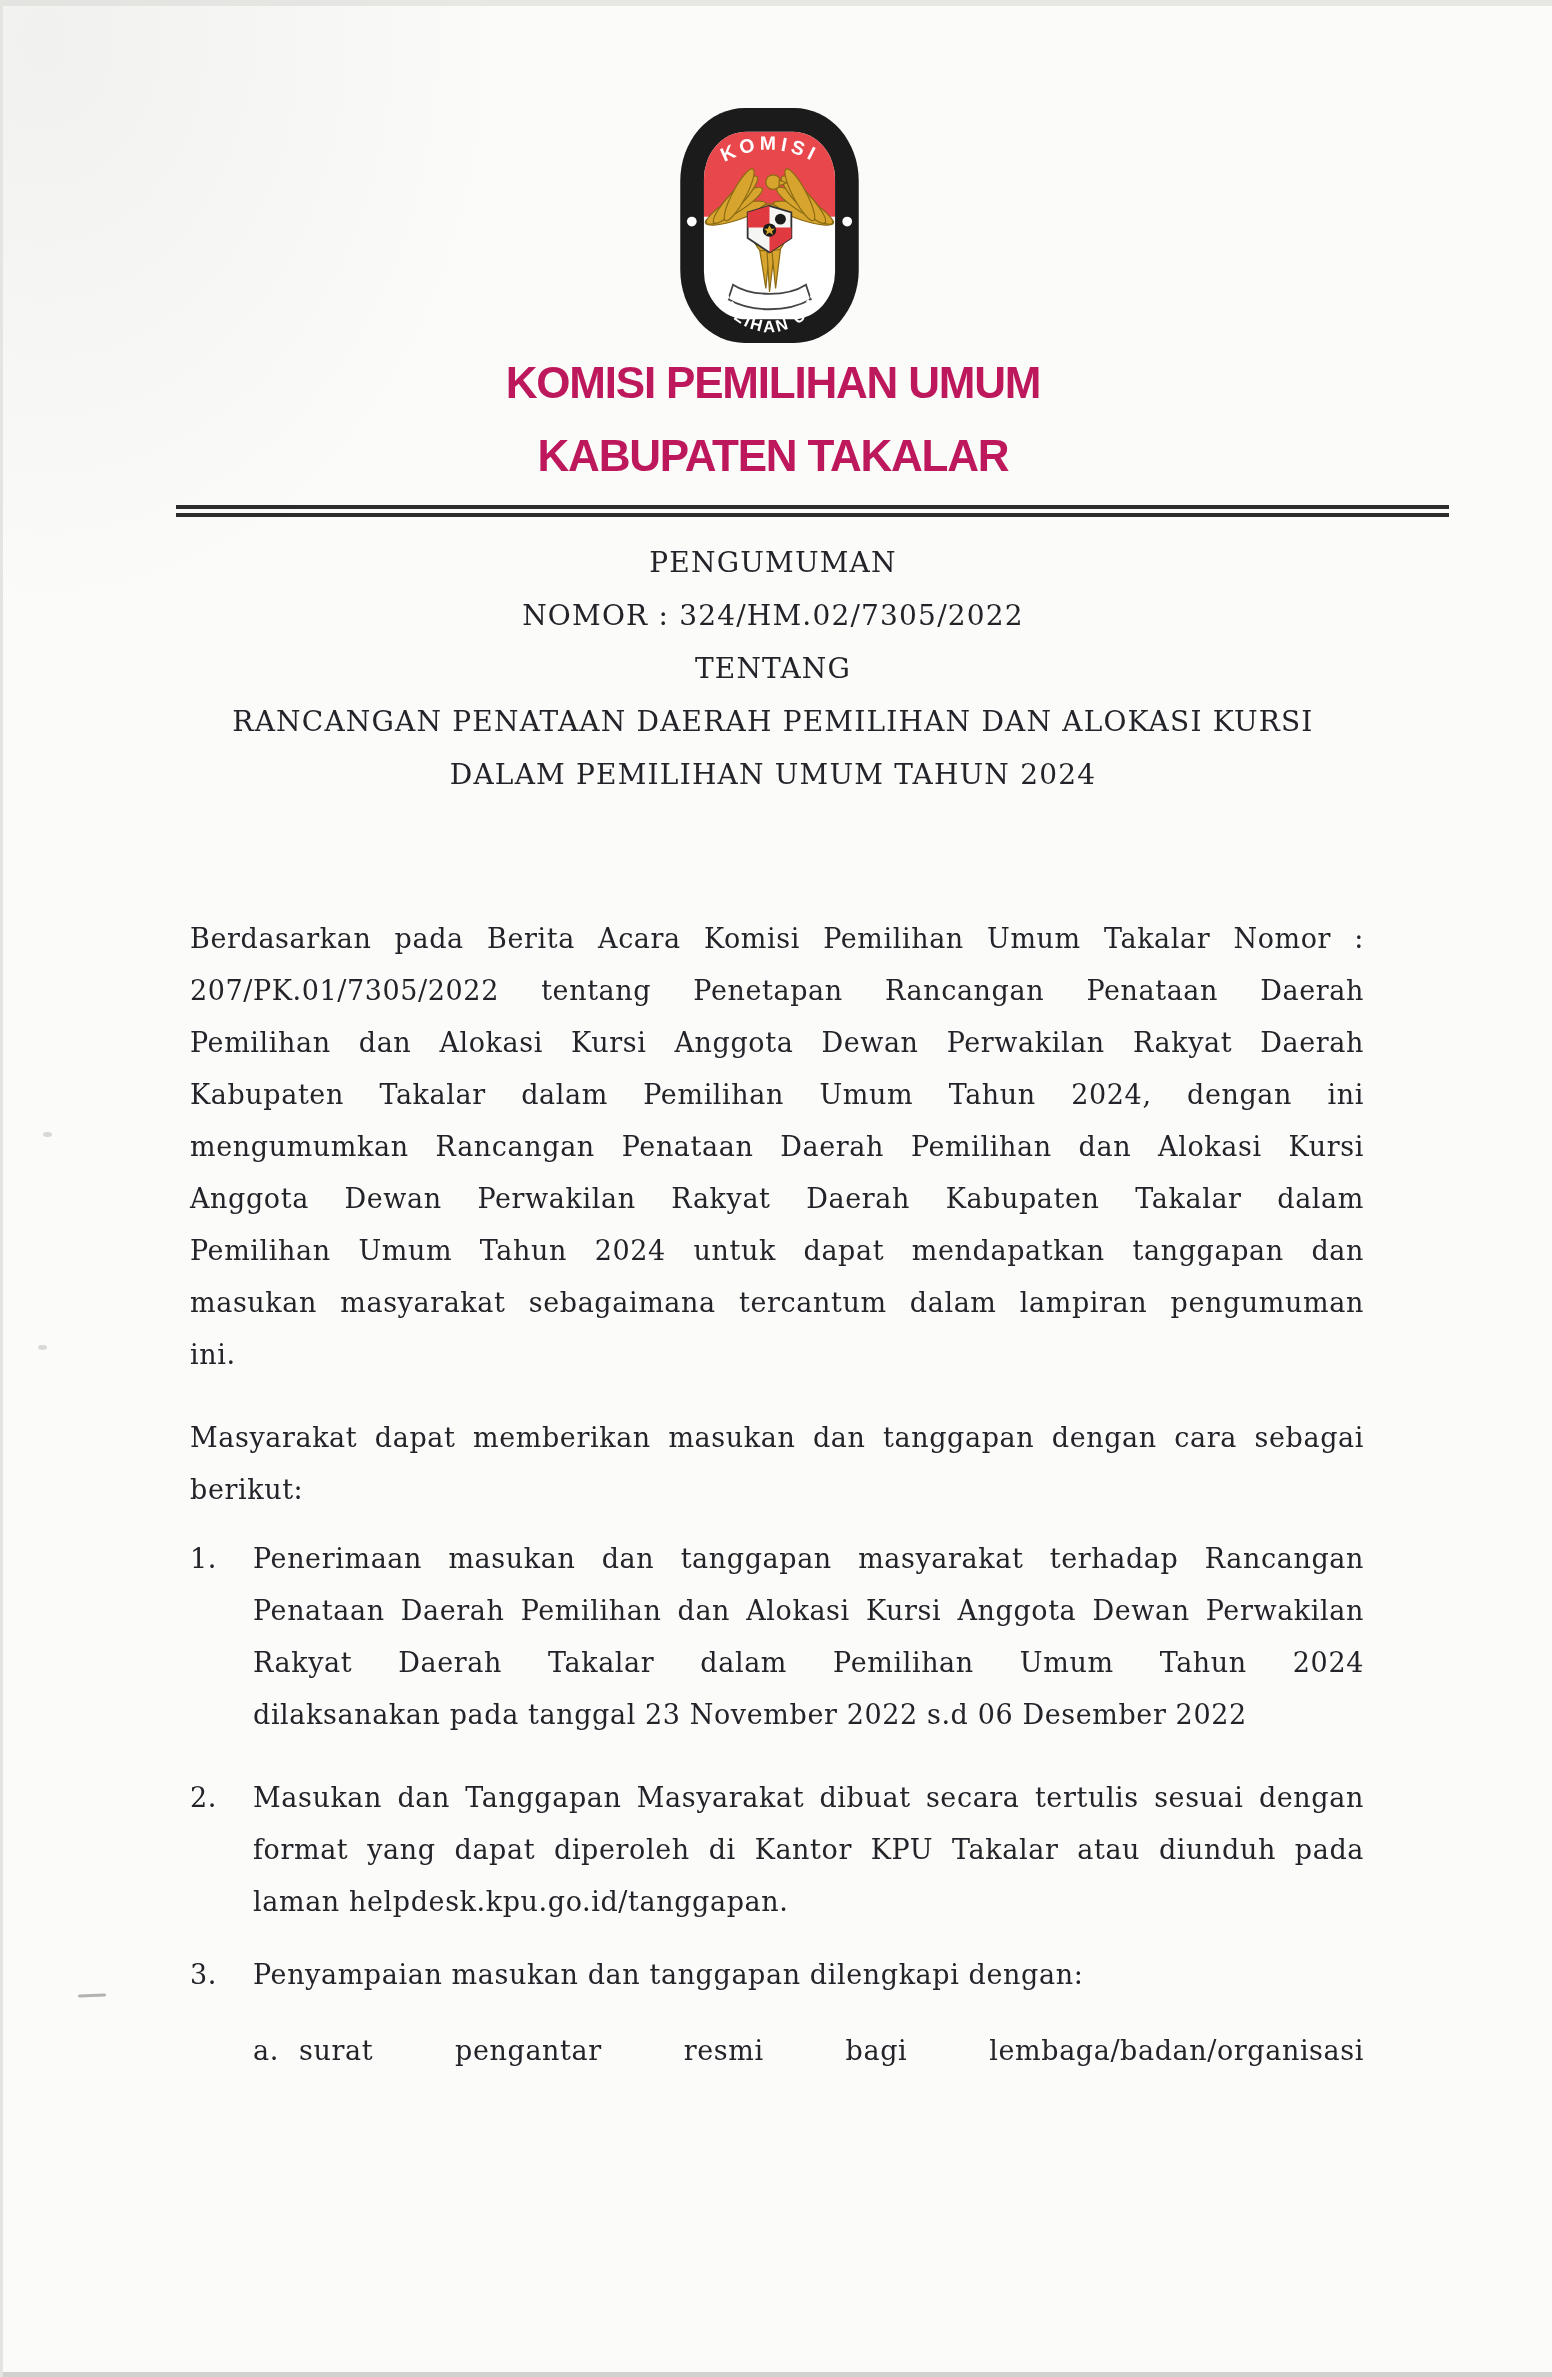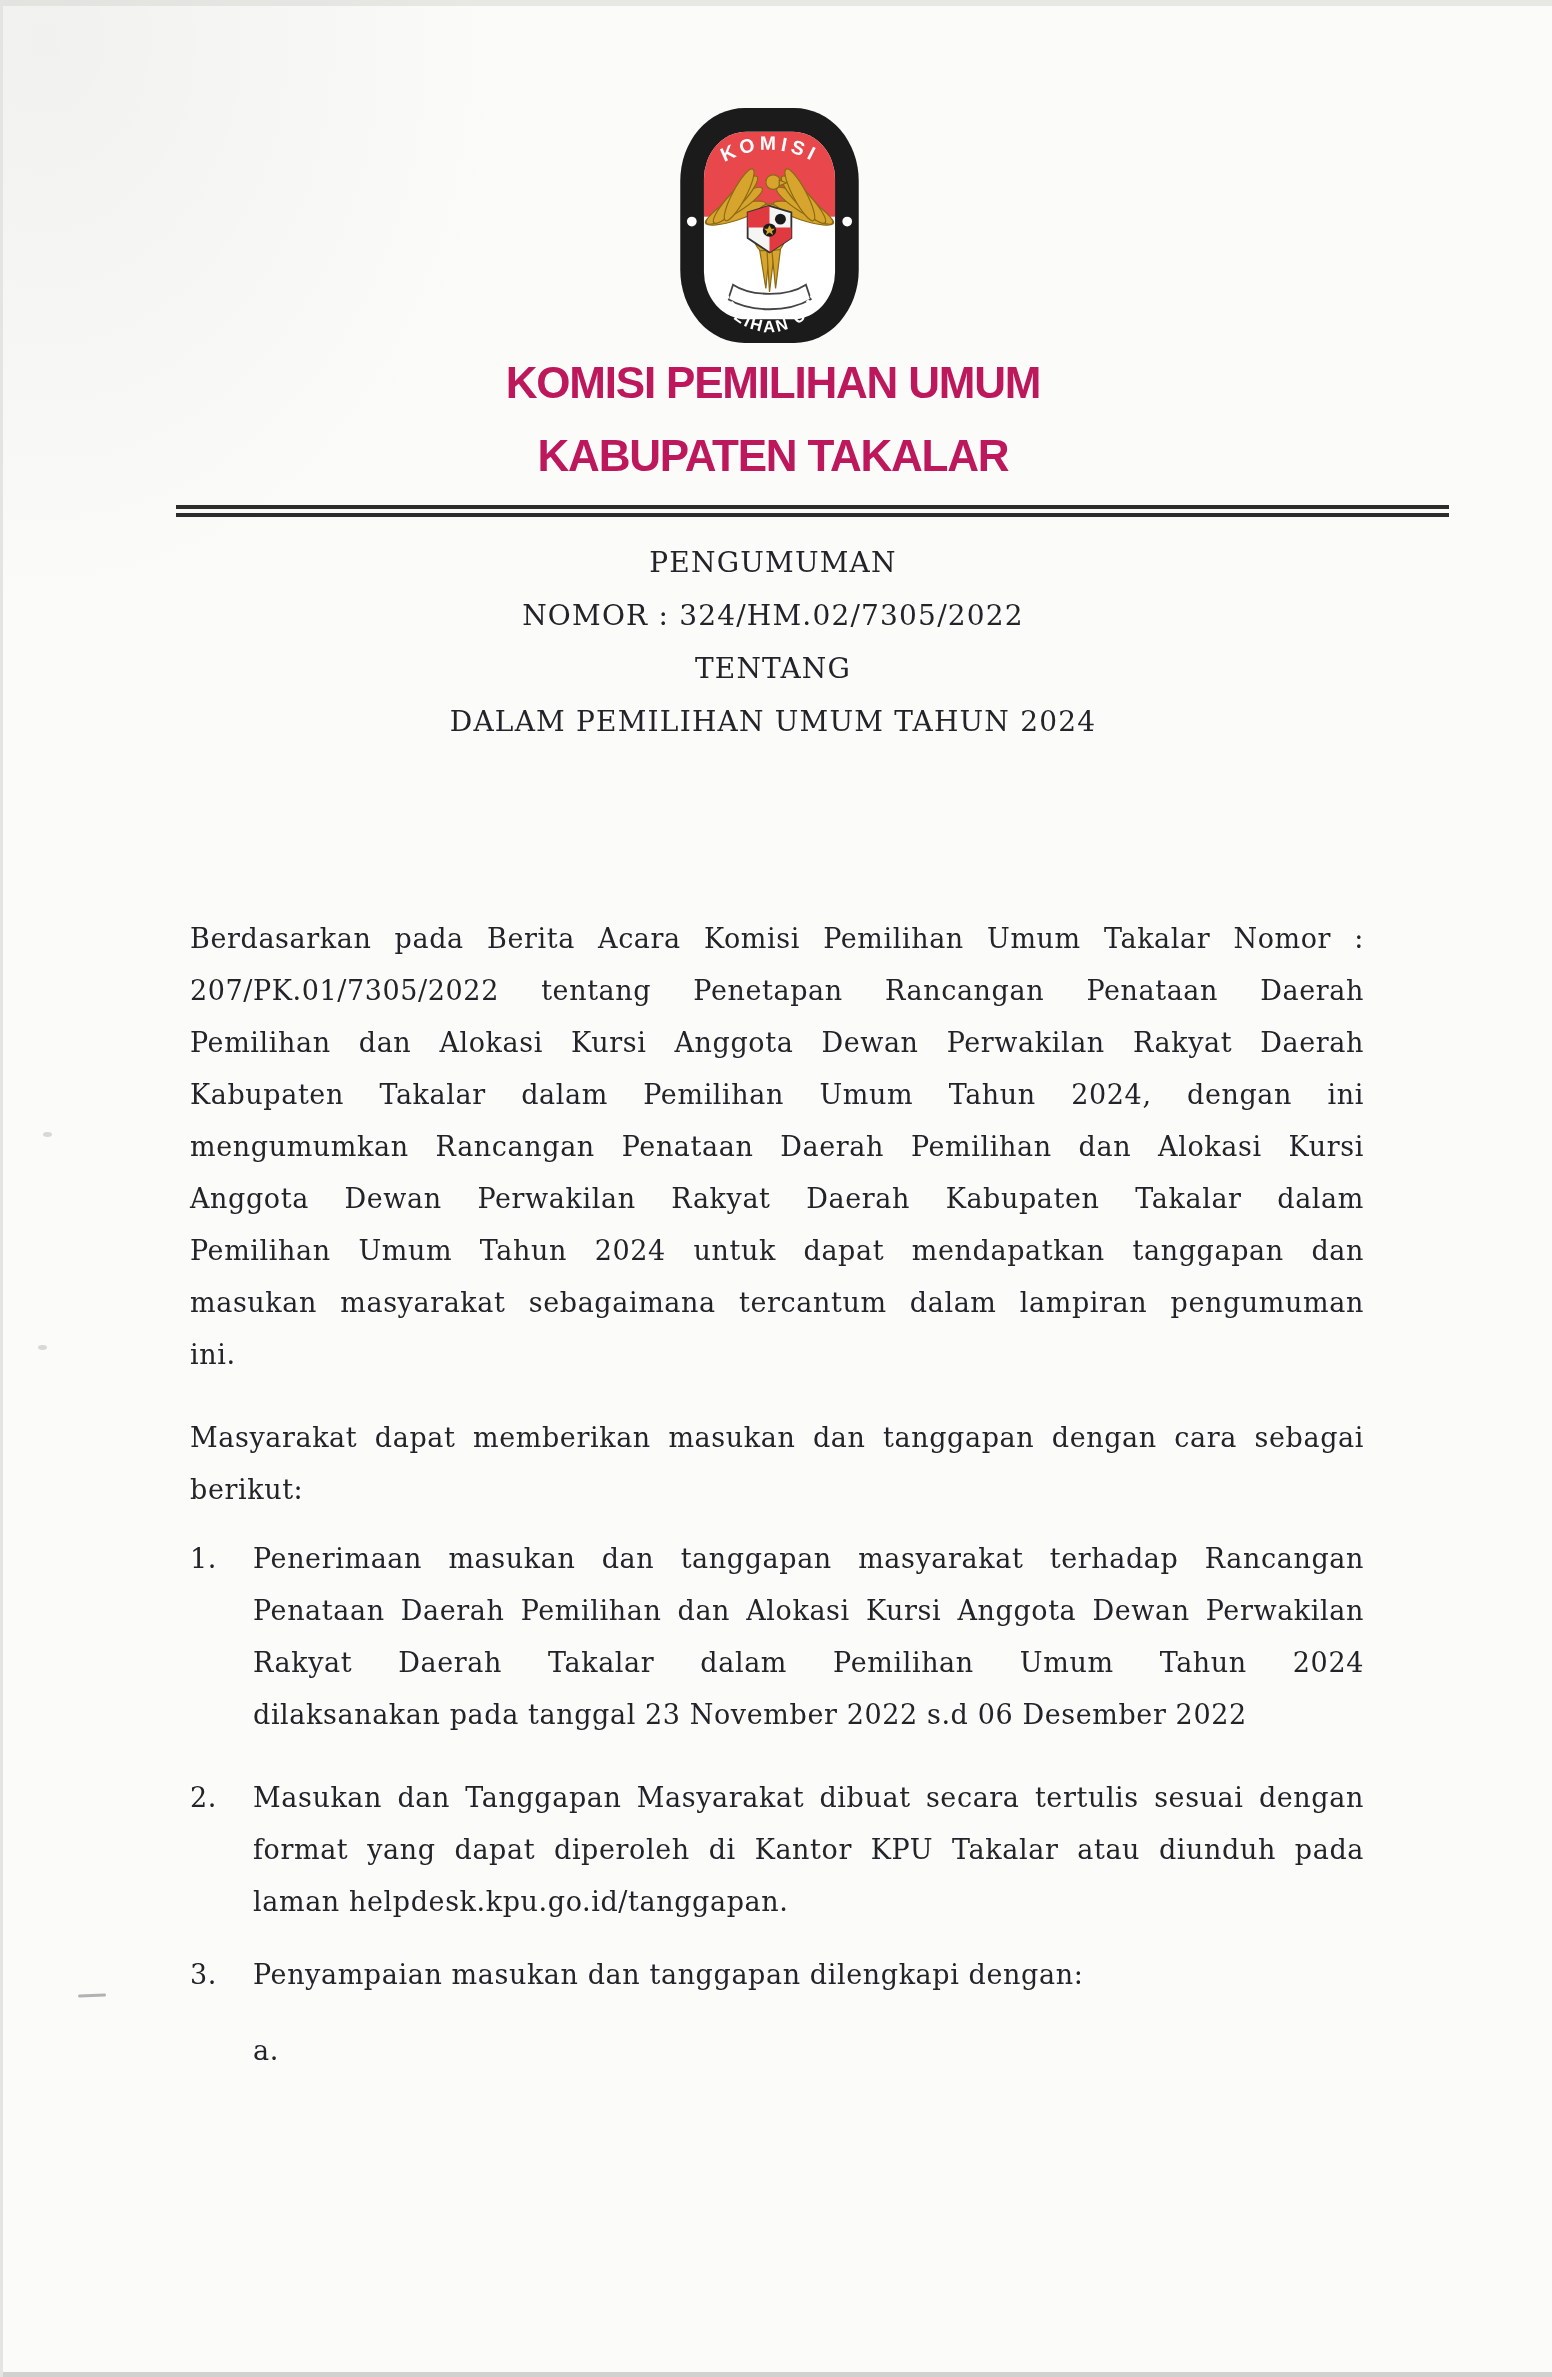--- a/index.html
+++ b/index.html
@@ -125,20 +125,21 @@
   </div>
 
   <div class="org-line org1">KOMISI PEMILIHAN UMUM</div>
   <div class="org-line org2">KABUPATEN TAKALAR</div>
   <div class="rule"></div>
 
   <div class="title-block">
     <div class="tline">PENGUMUMAN</div>
     <div class="tline">NOMOR : 324/HM.02/7305/2022</div>
     <div class="tline">TENTANG</div>
+    <div class="tline">RANCANGAN PENATAAN DAERAH PEMILIHAN DAN ALOKASI KURSI</div>
     <div class="tline">DALAM PEMILIHAN UMUM TAHUN 2024</div>
   </div>
 
   <div class="body-block p1">
     <div class="line jl">
         <span>Berdasarkan</span>
         <span>pada</span>
         <span>Berita</span>
         <span>Acara</span>
         <span>Komisi</span>
@@ -307,17 +308,24 @@
   <div class="body-block it3 li">
     <div class="line marker">3.</div>
     <div class="content">
       <div class="line">Penyampaian masukan dan tanggapan dilengkapi dengan:</div>
     </div>
   </div>
 
   <div class="body-block suba li">
     <div class="line marker">a.</div>
     <div class="content">
+      <div class="line jl">
+          <span>surat</span>
+          <span>pengantar</span>
+          <span>resmi</span>
+          <span>bagi</span>
+          <span>lembaga/badan/organisasi</span>
+        </div>
     </div>
   </div>
 
 </div>
 
 
 </body></html>

